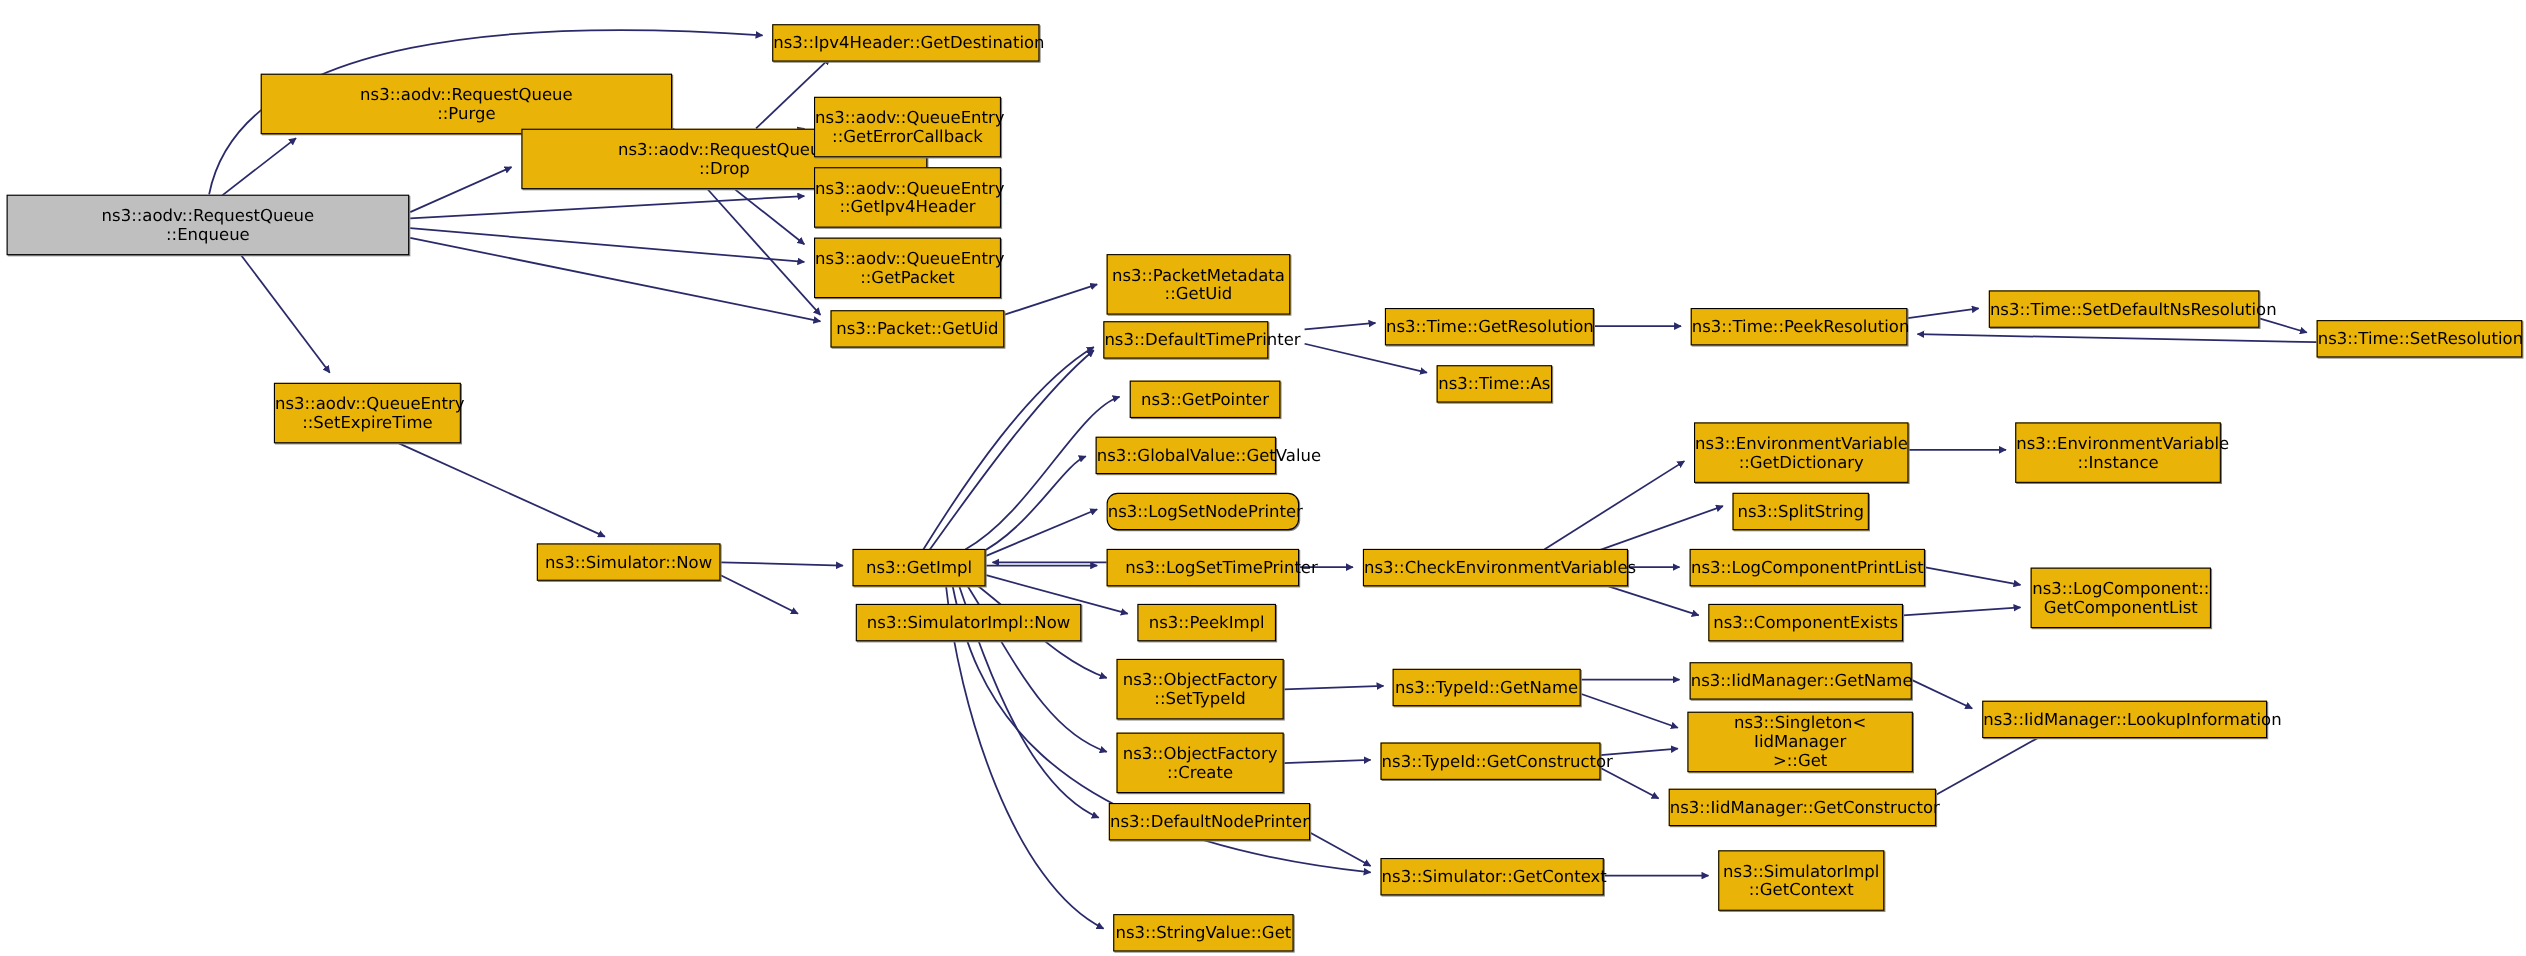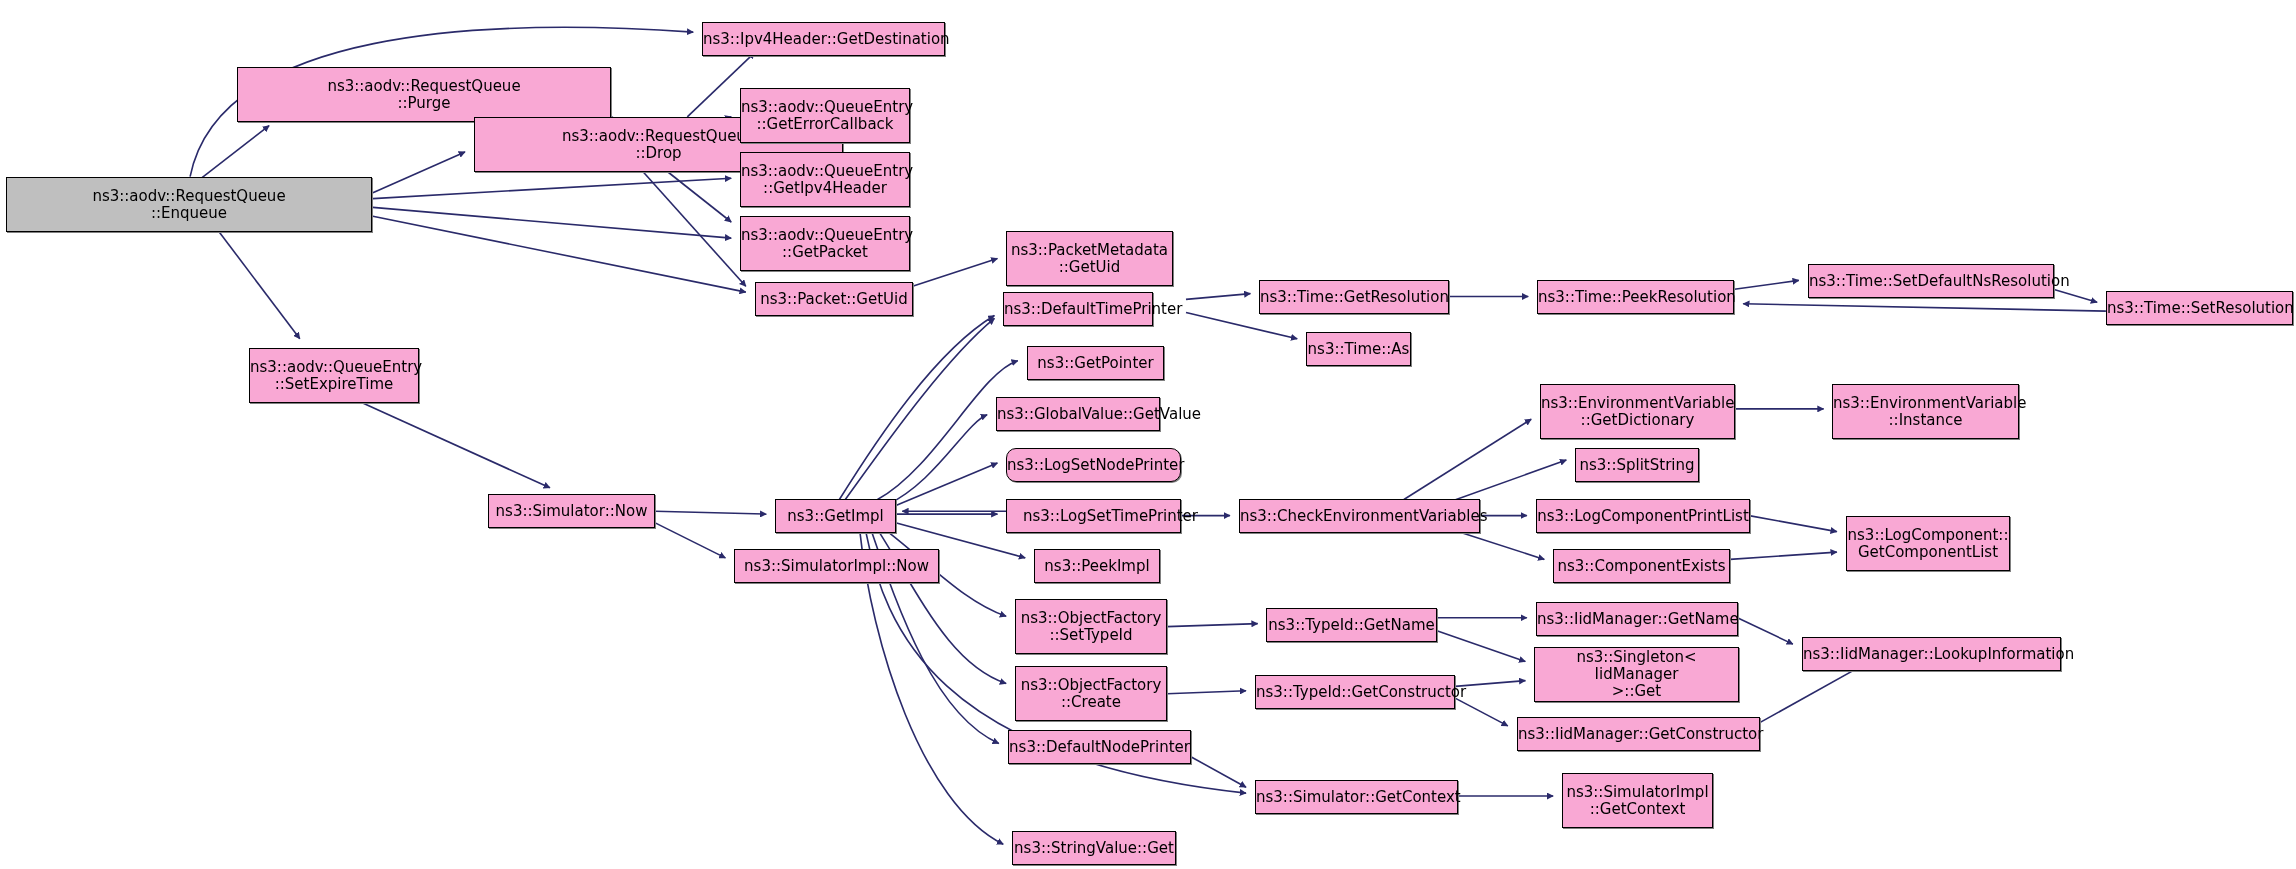--- a/index.html
+++ b/index.html
@@ -9,21 +9,21 @@
     width:2296px;
     height:869px;
     background:#ffffff;
     overflow:hidden;
   }
   #edges{position:absolute;left:0;top:0;width:2296px;height:869px;}
   .node{
     position:absolute;
     box-sizing:border-box;
     border:1px solid #000000;
-    background:#f9a8d4;
+    background:#eab308;
     color:#000000;
     display:flex;
     align-items:center;
     justify-content:center;
     text-align:center;
     font-size:15px;
     line-height:17px;
     letter-spacing:0px;
     white-space:pre-line;
     box-shadow:1px 1px 0 0 #808080;
@@ -119,21 +119,21 @@
       <div class="node" style="left: 1006px; top: 231px; width: 167px; height: 55px;"><span>ns3::PacketMetadata
 ::GetUid</span></div>
       <div class="node" style="left: 1003px; top: 292px; width: 150px; height: 34px;"><span>ns3::DefaultTimePrinter</span></div>
       <div class="node" style="left: 1027px; top: 346px; width: 137px; height: 34px;"><span>ns3::GetPointer</span></div>
       <div class="node" style="left: 996px; top: 397px; width: 164px; height: 34px; text-align: right;"><span>ns3::GlobalValue::GetValue</span></div>
       <div class="node" style="left: 1006px; top: 448px; width: 175px; height: 34px; border-radius: 10px;"><span>ns3::LogSetNodePrinter</span></div>
       <div class="node" style="left: 1006px; top: 499px; width: 175px; height: 34px; padding-left: 16px;"><span>ns3::LogSetTimePrinter</span></div>
       <div class="node" style="left: 1034px; top: 549px; width: 126px; height: 34px;"><span>ns3::PeekImpl</span></div>
       <div class="node" style="left: 488px; top: 494px; width: 167px; height: 34px;"><span>ns3::Simulator::Now</span></div>
       <div class="node" style="left: 775px; top: 499px; width: 121px; height: 34px;"><span>ns3::GetImpl</span></div>
-      <div class="node" style="left: 734px; top: 549px; width: 205px; height: 34px; justify-content: center;"><span>ns3::SimulatorImpl::Now</span></div>
+      <div class="node" style="left: 778px; top: 549px; width: 205px; height: 34px; justify-content: center;"><span>ns3::SimulatorImpl::Now</span></div>
       <div class="node" style="left: 1015px; top: 599px; width: 152px; height: 55px;"><span>ns3::ObjectFactory
 ::SetTypeId</span></div>
       <div class="node" style="left: 1015px; top: 666px; width: 152px; height: 55px;"><span>ns3::ObjectFactory
 ::Create</span></div>
       <div class="node" style="left: 1008px; top: 730px; width: 183px; height: 34px;"><span>ns3::DefaultNodePrinter</span></div>
       <div class="node" style="left: 1012px; top: 831px; width: 164px; height: 34px;"><span>ns3::StringValue::Get</span></div>
       <div class="node" style="left: 1259px; top: 280px; width: 190px; height: 34px;"><span>ns3::Time::GetResolution</span></div>
       <div class="node" style="left: 1306px; top: 332px; width: 105px; height: 34px;"><span>ns3::Time::As</span></div>
       <div class="node" style="left: 1239px; top: 499px; width: 241px; height: 34px;"><span>ns3::CheckEnvironmentVariables</span></div>
       <div class="node" style="left: 1540px; top: 384px; width: 195px; height: 55px;"><span>ns3::EnvironmentVariable

